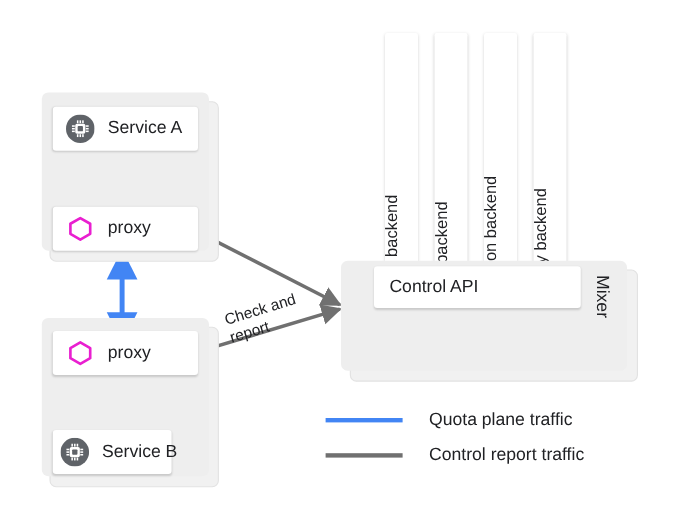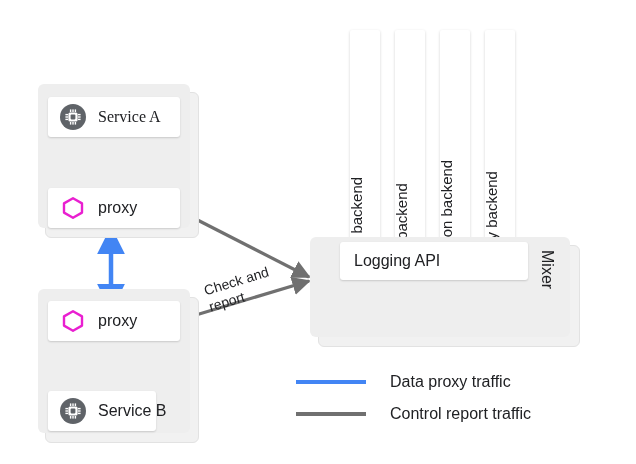--- a/index.html
+++ b/index.html
@@ -147,21 +147,21 @@
     <line x1="111" y1="343" x2="111" y2="390" stroke="#4285F4" stroke-width="4.5" marker-start="url(#blue-arrow-start)" marker-end="url(#blue-arrow)"></line>
 
     <line x1="176" y1="209" x2="309" y2="277" stroke="#707070" stroke-width="3.2" marker-start="url(#gray-arrow-start)" marker-end="url(#gray-arrow)"></line>
 
     <line x1="176" y1="321" x2="309" y2="281" stroke="#707070" stroke-width="3.2" marker-start="url(#gray-arrow-start)" marker-end="url(#gray-arrow)"></line>
   </svg>
 
   <div class="panel-shadow" style="left:45px;top:92px;width:152px;height:144px;"></div>
   <div class="panel" style="left:38px;top:84px;width:152px;height:144px;"></div>
 
-  <div class="whitebox" style="left:48px;top:97px;width:132px;height:40px;font-family:Liberation Serif, serif;">
+  <div class="whitebox" style="left:48px;top:97px;width:132px;height:40px;">
     <span class="svc-icon">
       <svg width="26" height="26" viewBox="0 0 26 26">
         <circle cx="13" cy="13" r="13" fill="#5f6368"></circle>
         <rect x="8.4" y="8.4" width="9.2" height="9.2" rx="1.6" fill="#ffffff"></rect>
         <rect x="10.6" y="10.6" width="4.8" height="4.8" rx="0.8" fill="#5f6368"></rect>
         <rect x="9.9" y="5.4" width="1.4" height="2.6" fill="#ffffff"></rect>
         <rect x="12.3" y="5.4" width="1.4" height="2.6" fill="#ffffff"></rect>
         <rect x="14.7" y="5.4" width="1.4" height="2.6" fill="#ffffff"></rect>
         <rect x="9.9" y="18.0" width="1.4" height="2.6" fill="#ffffff"></rect>
         <rect x="12.3" y="18.0" width="1.4" height="2.6" fill="#ffffff"></rect>
@@ -191,21 +191,21 @@
 
   <div class="whitebox" style="left:48px;top:301px;width:132px;height:40px;">
     <span class="hex-icon">
       <svg width="26" height="26" viewBox="0 0 26 26">
         <polygon points="13,3.2 22,8.4 22,17.6 13,22.8 4,17.6 4,8.4" fill="none" stroke="#E91FD0" stroke-width="2.4" stroke-linejoin="round"></polygon>
       </svg>
     </span>
     <span class="wb-label">proxy</span>
   </div>
 
-  <div class="whitebox" style="left:48px;top:391px;width:108px;height:40px;">
+  <div class="whitebox" style="left:48px;top:391px;width:108px;height:40px;justify-content:center;">
     <span class="svc-icon">
       <svg width="26" height="26" viewBox="0 0 26 26">
         <circle cx="13" cy="13" r="13" fill="#5f6368"></circle>
         <rect x="8.4" y="8.4" width="9.2" height="9.2" rx="1.6" fill="#ffffff"></rect>
         <rect x="10.6" y="10.6" width="4.8" height="4.8" rx="0.8" fill="#5f6368"></rect>
         <rect x="9.9" y="5.4" width="1.4" height="2.6" fill="#ffffff"></rect>
         <rect x="12.3" y="5.4" width="1.4" height="2.6" fill="#ffffff"></rect>
         <rect x="14.7" y="5.4" width="1.4" height="2.6" fill="#ffffff"></rect>
         <rect x="9.9" y="18.0" width="1.4" height="2.6" fill="#ffffff"></rect>
         <rect x="12.3" y="18.0" width="1.4" height="2.6" fill="#ffffff"></rect>
@@ -231,34 +231,34 @@
     <span>Authorization backend</span>
   </div>
   <div class="vcol" style="left:485px;top:30px;width:30px;height:212px;">
     <span>Telemetry backend</span>
   </div>
 
   <div class="panel-shadow" style="left:318px;top:245px;width:260px;height:100px;"></div>
   <div class="panel" style="left:310px;top:237px;width:260px;height:100px;"></div>
 
   <div class="whitebox" style="left:340px;top:242px;width:188px;height:38px;">
-    <span class="wb-label" style="margin-left:14px;">Logging API</span>
+    <span class="wb-label" style="margin-left:14px;">Control API</span>
   </div>
 
   <span class="mixer-label" style="left:538px;top:250px;">Mixer</span>
 
   <div class="arrow-label" style="left:202px;top:283px;transform:rotate(-17deg);">
     <div>Check and</div>
     <div>report</div>
   </div>
 
   <div class="legend">
     <div class="legend-row">
       <span class="legend-swatch" style="background:#4285F4;"></span>
-      <span class="legend-text">Data proxy traffic</span>
+      <span class="legend-text">Quota plane traffic</span>
     </div>
     <div class="legend-row">
       <span class="legend-swatch" style="background:#707070;"></span>
       <span class="legend-text">Control report traffic</span>
     </div>
   </div>
 
 </div>
 
 </body></html>

